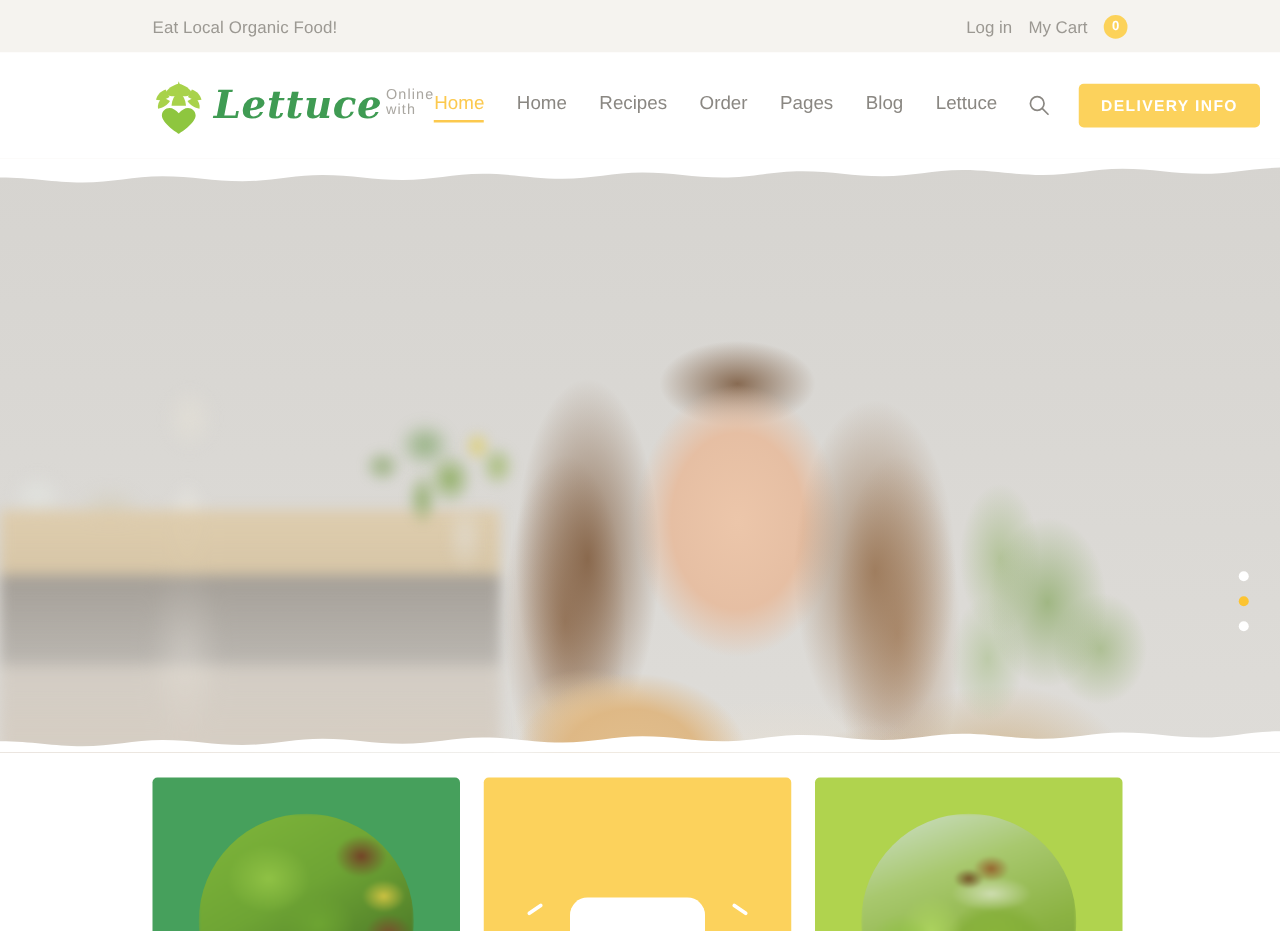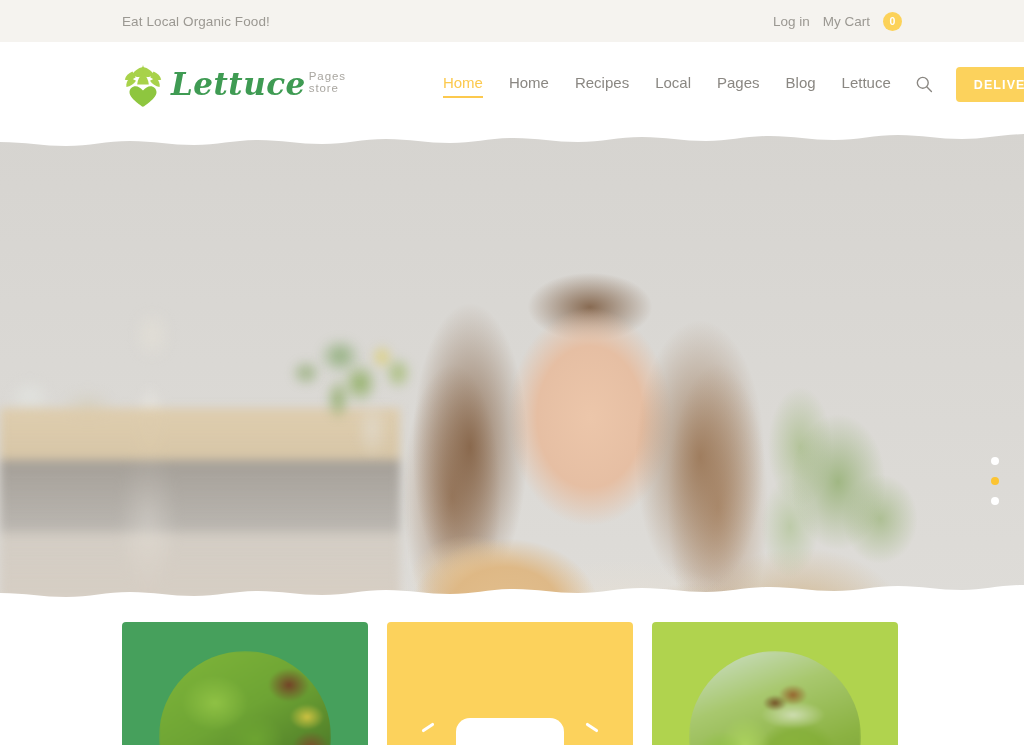--- a/index.html
+++ b/index.html
@@ -78,21 +78,20 @@
   }
   .logo-sub {
     font-size: 11.5px;
     color: #a9a6a0;
     letter-spacing: .9px;
     margin-top: 2px;
     margin-left: 3px;
   }
 
   .nav {
-    margin-left: 97px;
     display: flex;
     align-items: center;
     gap: 26px;
   }
   .nav-item {
     font-size: 15px;
     color: #8a8782;
     text-decoration: none;
     cursor: pointer;
     padding-bottom: 4px;
@@ -340,29 +339,29 @@
           <path d="M31.5 9.5 C35.5 11 38.4 14 39.2 17.8 C35.4 18.6 31.4 17.8 28.4 15.6 Z"></path>
           <path d="M8 15.5 C5 18.5 3.8 22 4.4 25 C8.4 24.4 12 22 14 18.8 Z"></path>
           <path d="M34 15.5 C37 18.5 38.2 22 37.6 25 C33.6 24.4 30 22 28 18.8 Z"></path>
           <path d="M21 11 C17.5 14 15.5 18 15.2 22.5 L26.8 22.5 C26.5 18 24.5 14 21 11 Z"></path>
         </g>
         <path fill="#8ec63f" d="M21 45 C21 45 7.5 36.6 7.5 30.3 C7.5 26.9 10.3 24.3 13.6 24.3 C16.2 24.3 18.6 25.9 21 28.6 C23.4 25.9 25.8 24.3 28.4 24.3 C31.7 24.3 34.5 26.9 34.5 30.3 C34.5 36.6 21 45 21 45 Z"></path>
       </svg>
     </span>
     <span class="logo-text">
       <span class="logo-word">Lettuce</span>
-      <span class="logo-sub">Pages store</span>
+      <span class="logo-sub">Online with</span>
     </span>
   </a>
 
   <nav class="nav">
     <a class="nav-item active">Home</a>
     <a class="nav-item">Home</a>
     <a class="nav-item">Recipes</a>
-    <a class="nav-item">Local</a>
+    <a class="nav-item">Order</a>
     <a class="nav-item">Pages</a>
     <a class="nav-item">Blog</a>
     <a class="nav-item">Lettuce</a>
   </nav>
 
   <span class="search-btn">
     <svg viewBox="0 0 22 22" width="19" height="19" aria-hidden="true">
       <circle cx="9" cy="9" r="6.3" fill="none" stroke="#8a8782" stroke-width="1.6"></circle>
       <line x1="13.6" y1="13.6" x2="19" y2="19" stroke="#8a8782" stroke-width="1.6" stroke-linecap="round"></line>
     </svg>

